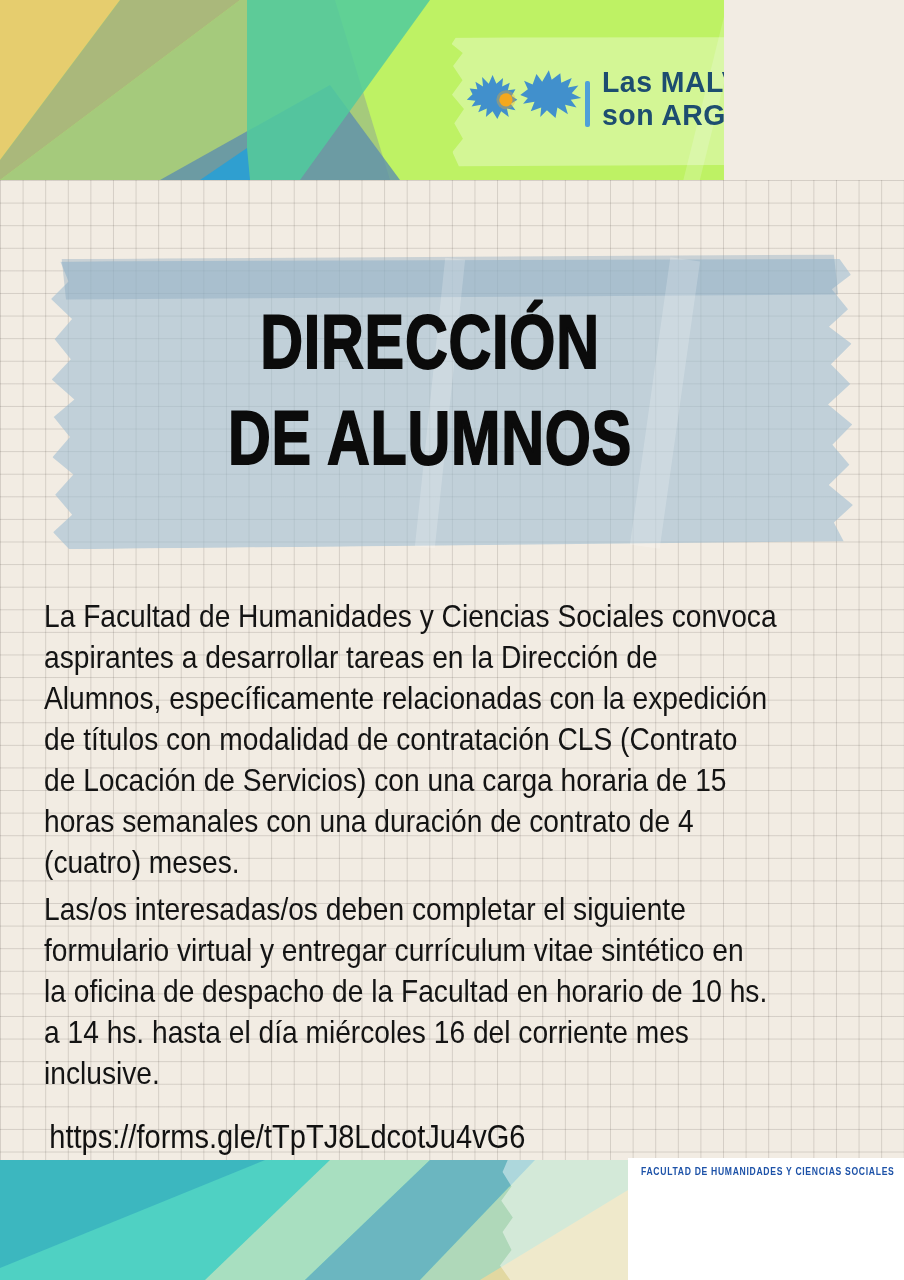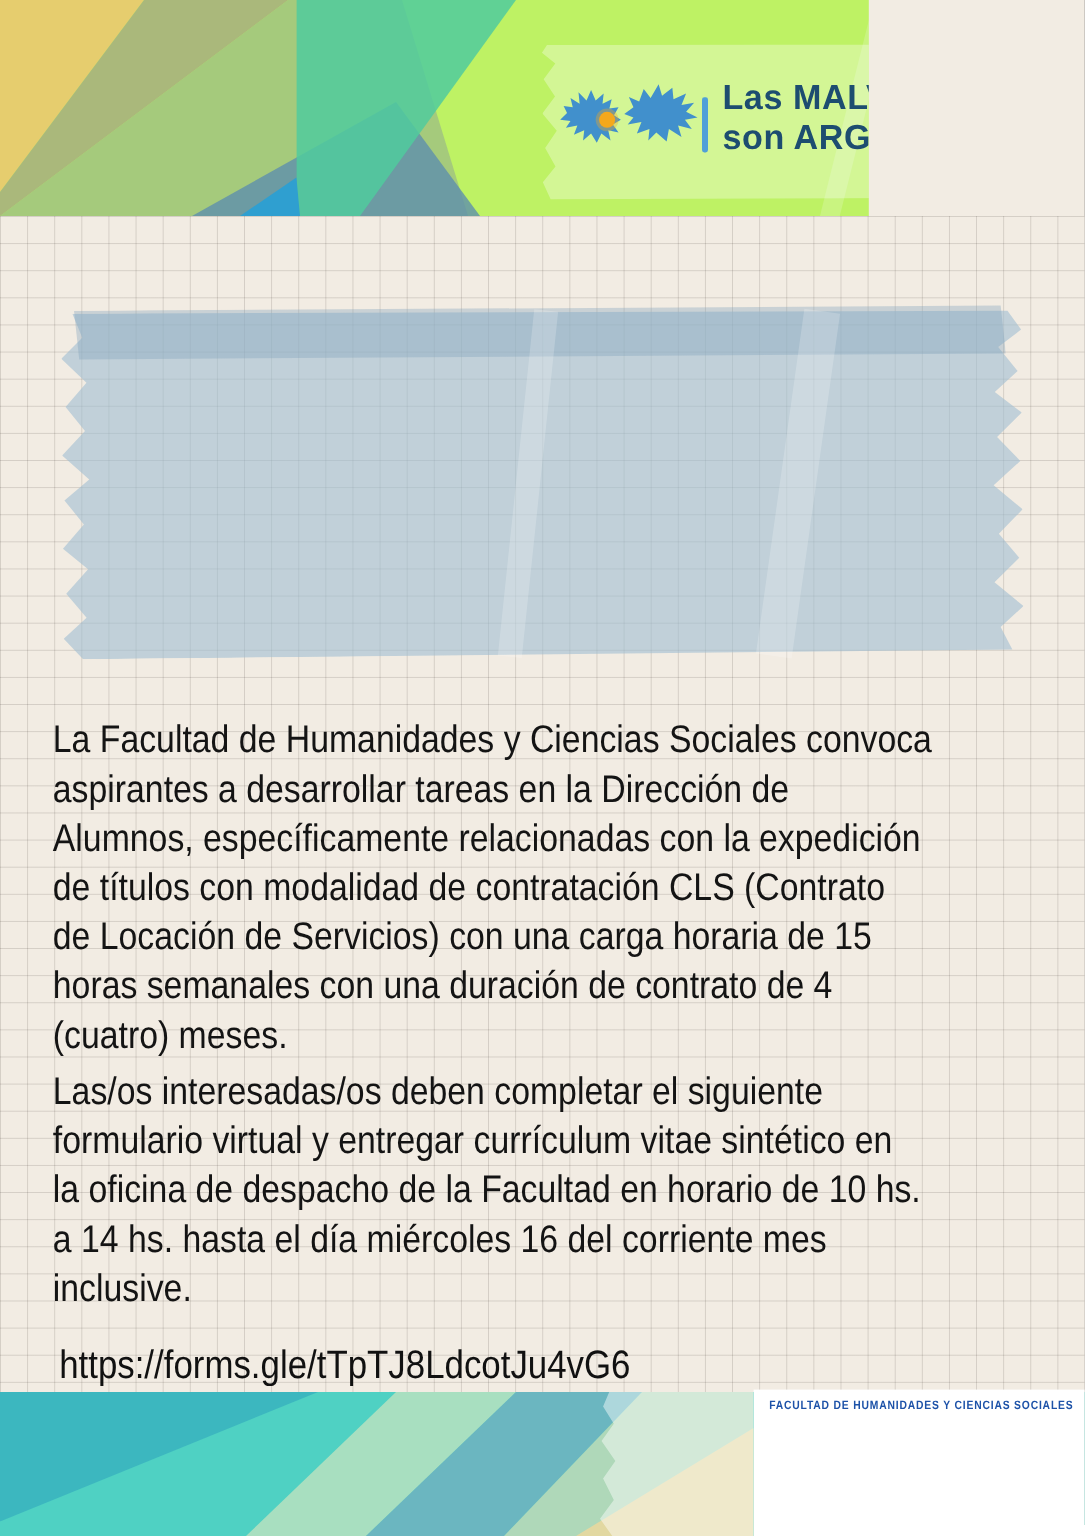--- a/index.html
+++ b/index.html
@@ -131,20 +131,24 @@
     </div>
   </div>
 
   <div class="paper"></div>
 
   <div class="tape-title"></div>
   <div class="tape-strip"></div>
   <div class="tape-streak a"></div>
   <div class="tape-streak b"></div>
 
+  <h1 class="title">
+    <span class="tline">DIRECCIÓN</span>
+    <span class="tline">DE ALUMNOS</span>
+  </h1>
 
   <div class="body-text">
     <div class="para">
         <div class="line">La Facultad de Humanidades y Ciencias Sociales convoca</div>
         <div class="line">aspirantes a desarrollar tareas en la Dirección de</div>
         <div class="line">Alumnos, específicamente relacionadas con la expedición</div>
         <div class="line">de títulos con modalidad de contratación CLS (Contrato</div>
         <div class="line">de Locación de Servicios) con una carga horaria de 15</div>
         <div class="line">horas semanales con una duración de contrato de 4</div>
         <div class="line">(cuatro) meses.</div>

